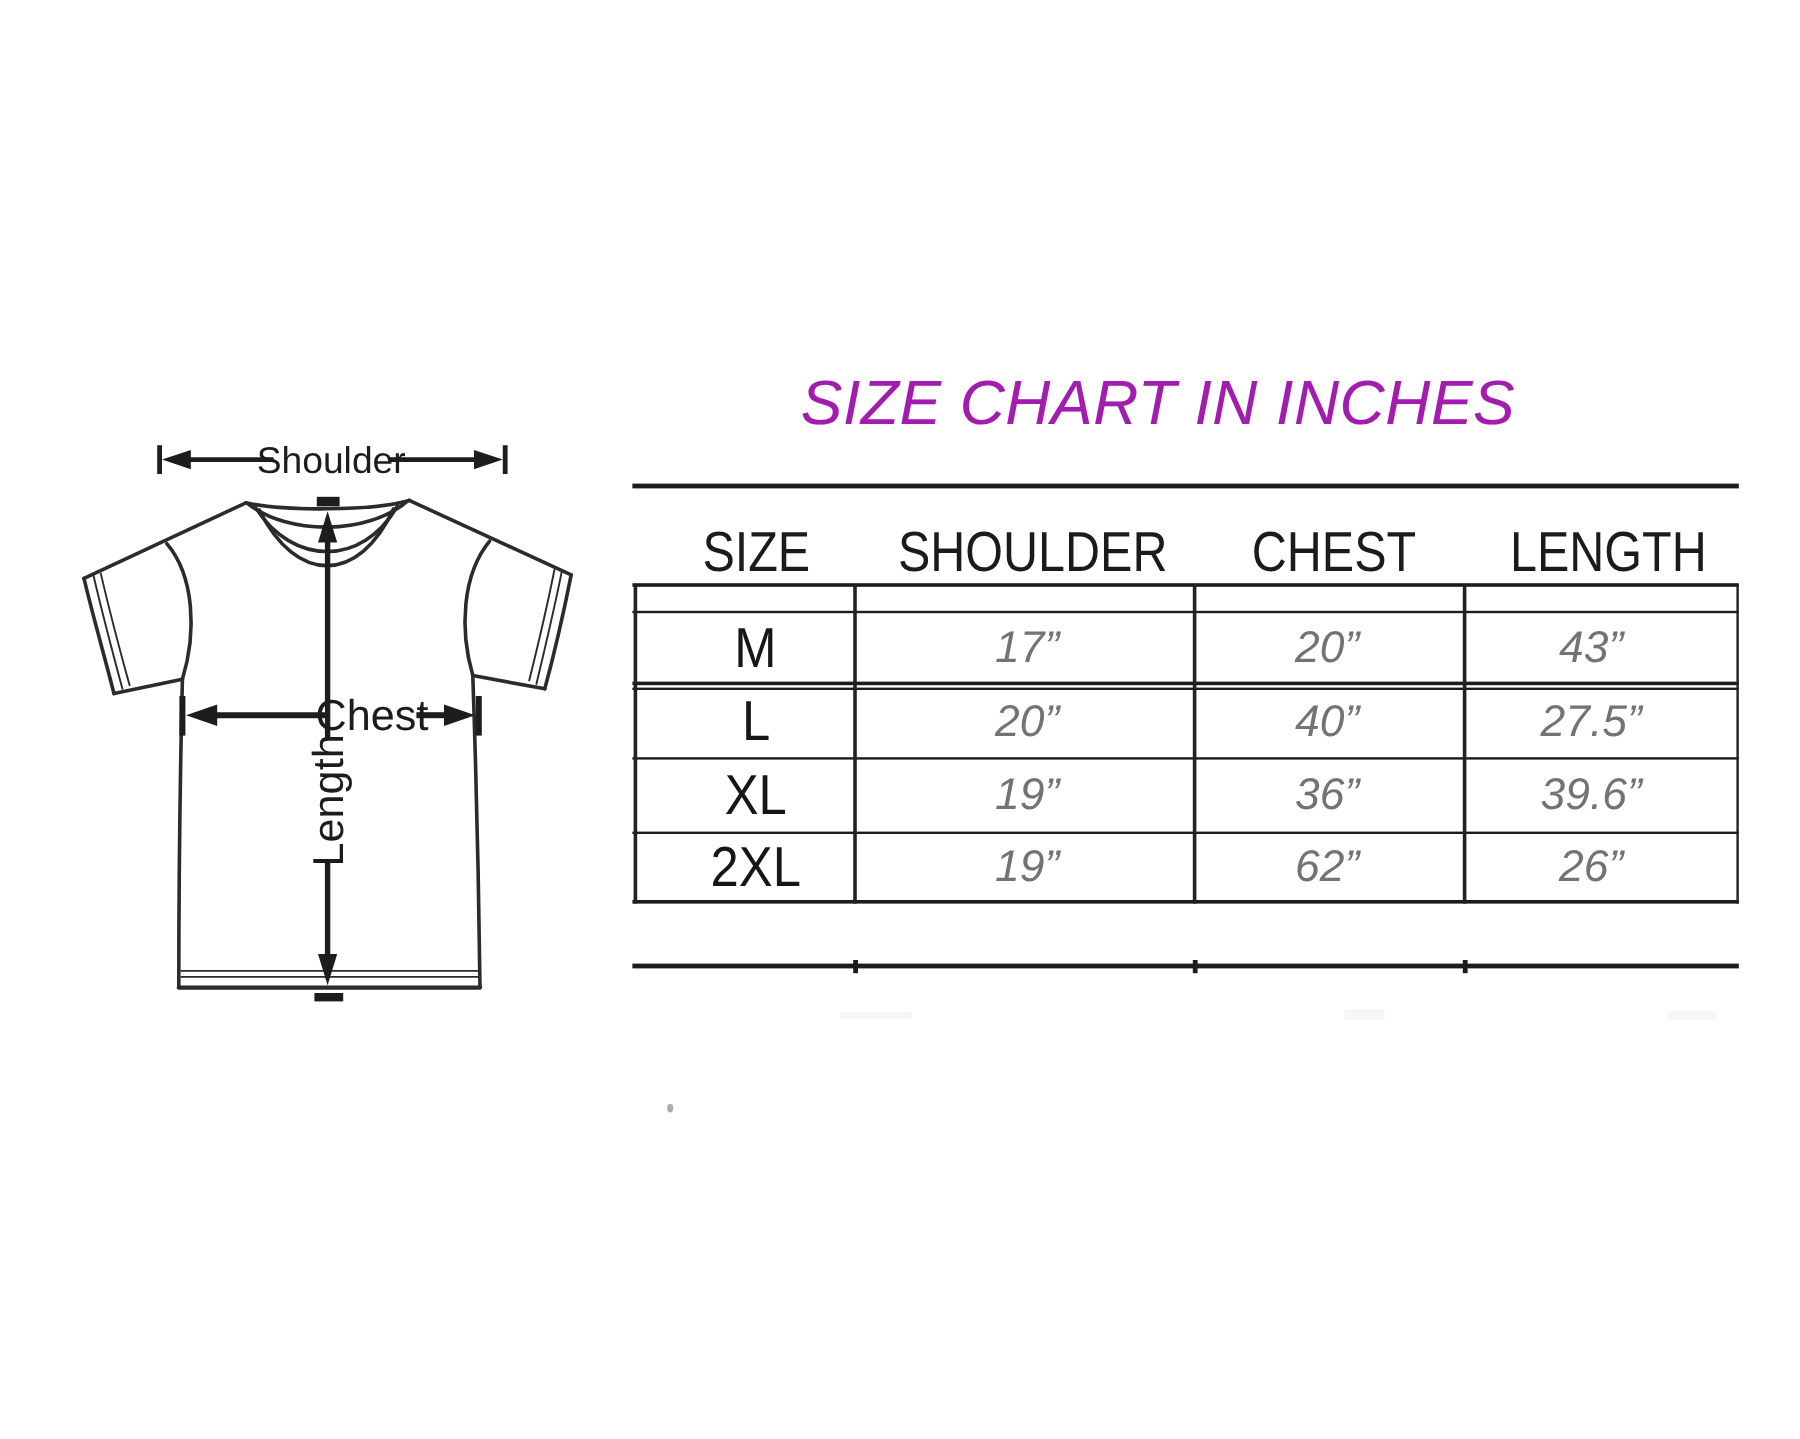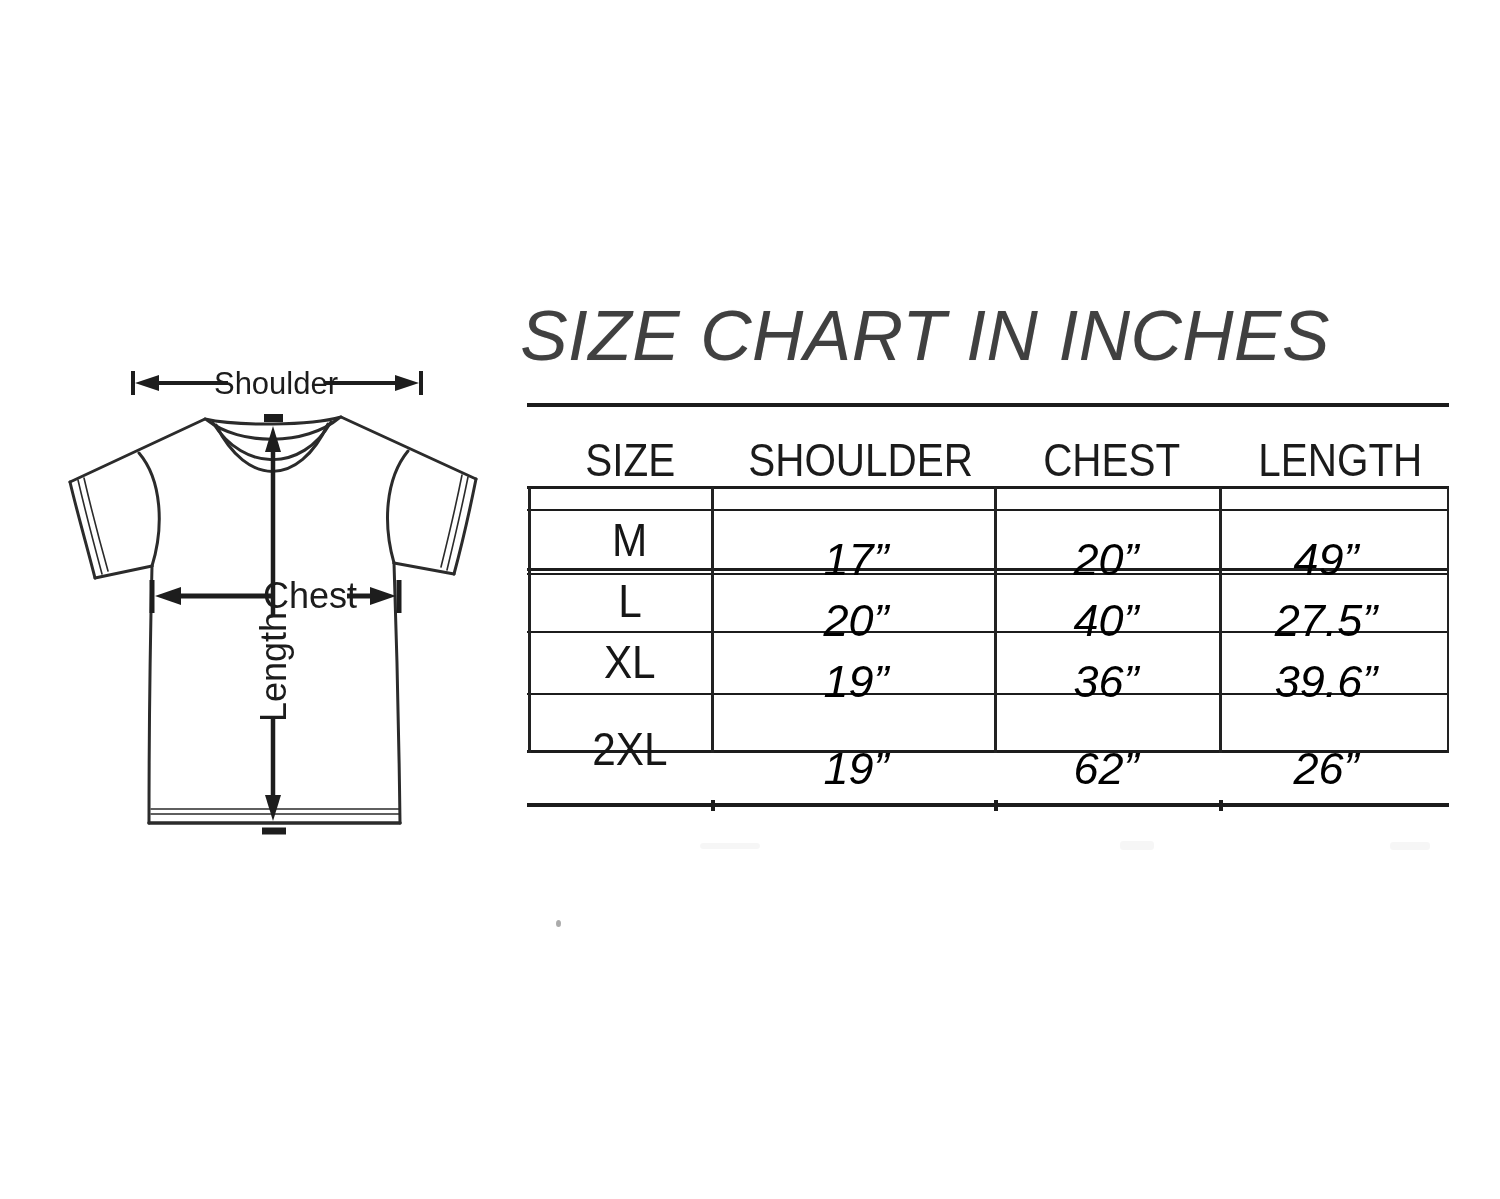--- a/index.html
+++ b/index.html
@@ -4,38 +4,38 @@
 <style>
   html,body{margin:0;padding:0;}
   body{
     width:1500px;height:1199px;background:#ffffff;position:relative;
     font-family:"Liberation Sans","DejaVu Sans",sans-serif;color:#1b1b1b;
     overflow:hidden;
   }
   .abs{position:absolute;}
   
   .title{
-    left:504px;top:299px;width:842px;height:74px;line-height:74px;
-    text-align:center;font-style:italic;font-size:71px;font-weight:400;
-    color:#404040;letter-spacing:0.5px;white-space:nowrap;
+    left:544px;top:299px;width:842px;height:74px;line-height:74px;
+    text-align:center;font-style:italic;font-size:52px;font-weight:400;
+    color:#a21caf;letter-spacing:0.5px;white-space:nowrap;
     text-shadow:0 0 1px rgba(0,0,0,0.18);
   }
   
   .hl{left:527px;width:922px;background:#1c1c1c;}
   .vl{top:487px;height:266px;background:#222222;}
   .nub{top:800px;height:11px;width:4px;background:#1c1c1c;}
   
   .th{top:436px;width:260px;height:48px;line-height:48px;text-align:center;
       font-size:47px;font-weight:400;color:#1b1b1b;white-space:nowrap;}
   .th>span{display:inline-block;transform:scaleX(0.86);transform-origin:50% 50%;}
   .cell{width:250px;height:54px;line-height:54px;text-align:center;white-space:nowrap;}
   .size{font-size:47px;color:#161616;}
   .size>span{display:inline-block;transform:scaleX(0.9);transform-origin:50% 50%;}
-  .val{font-size:45px;font-style:italic;color:#000000;margin-top:20px;}
-  .r0{top:513px;} .r1{top:574px;} .r2{top:635px;} .r3{top:722px;}
+  .val{font-size:37px;font-style:italic;color:#737373;}
+  .r0{top:513px;} .r1{top:574px;} .r2{top:635px;} .r3{top:695px;}
   .c-size{left:505px;} .c-sh{left:731px;} .c-ch{left:981px;} .c-len{left:1201px;}
   
   .smudge{background:#000;opacity:0.035;border-radius:3px;}
   .dot{left:556px;top:920px;width:5px;height:7px;background:#8f8f8f;border-radius:50%;opacity:0.75;}
   svg text{font-family:"Liberation Sans","DejaVu Sans",sans-serif;}
 </style>
 </head>
 <body>
 
 <svg class="abs" style="left:25px;top:348px;" width="490" height="512" viewBox="25 348 490 512">
@@ -125,21 +125,21 @@
 
   <div class="abs th" style="left:500px;text-align:center;"><span>SIZE</span></div>
   <div class="abs th" style="left:730px;"><span>SHOULDER</span></div>
   <div class="abs th" style="left:982px;"><span>CHEST</span></div>
   <div class="abs th" style="left:1210px;"><span>LENGTH</span></div>
 
   <div>
     <div class="abs cell size r0 c-size"><span>M</span></div>
     <div class="abs cell val r0 c-sh">17”</div>
     <div class="abs cell val r0 c-ch">20”</div>
-    <div class="abs cell val r0 c-len">49”</div>
+    <div class="abs cell val r0 c-len">43”</div>
   </div>
 
   <div>
     <div class="abs cell size r1 c-size"><span>L</span></div>
     <div class="abs cell val r1 c-sh">20”</div>
     <div class="abs cell val r1 c-ch">40”</div>
     <div class="abs cell val r1 c-len">27.5”</div>
   </div>
 
   <div>

